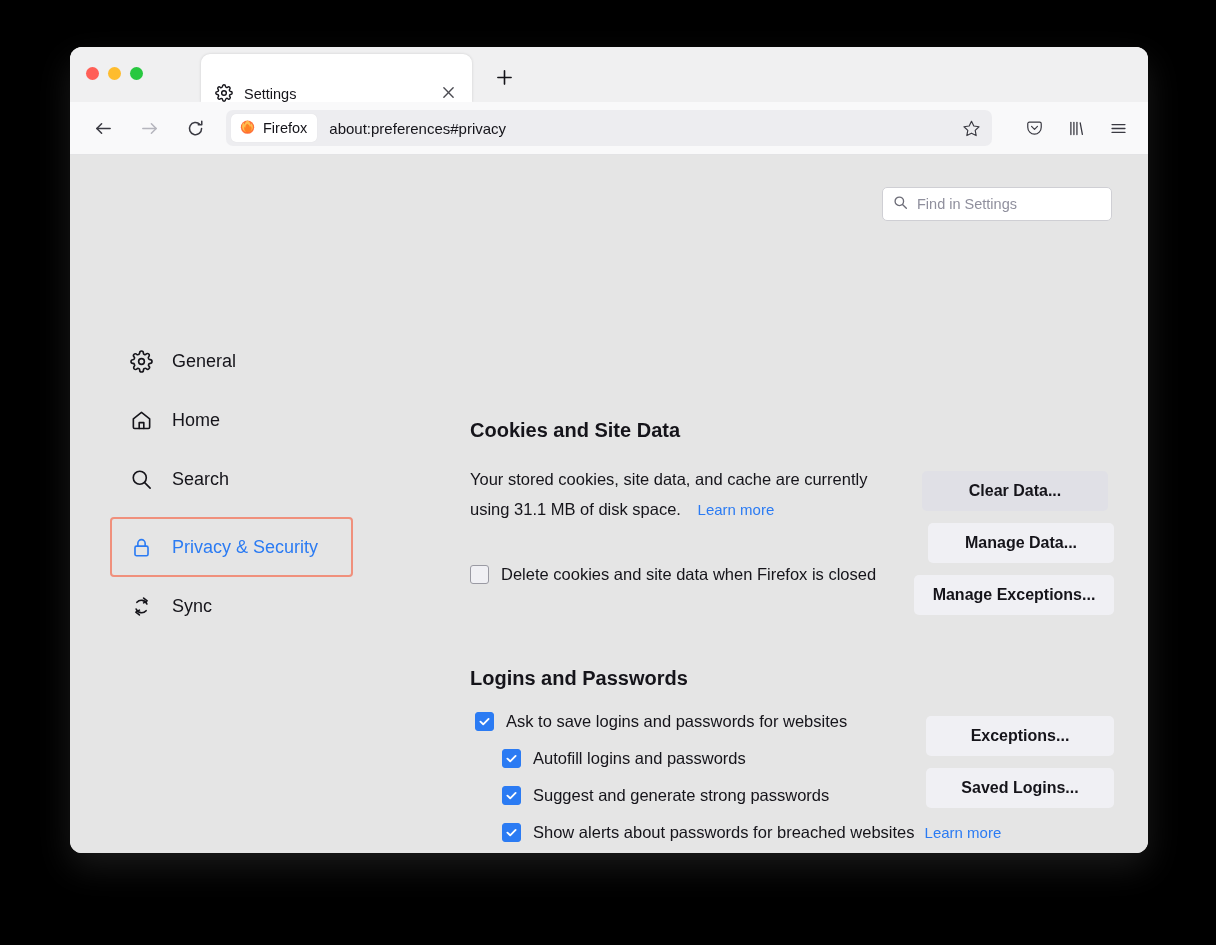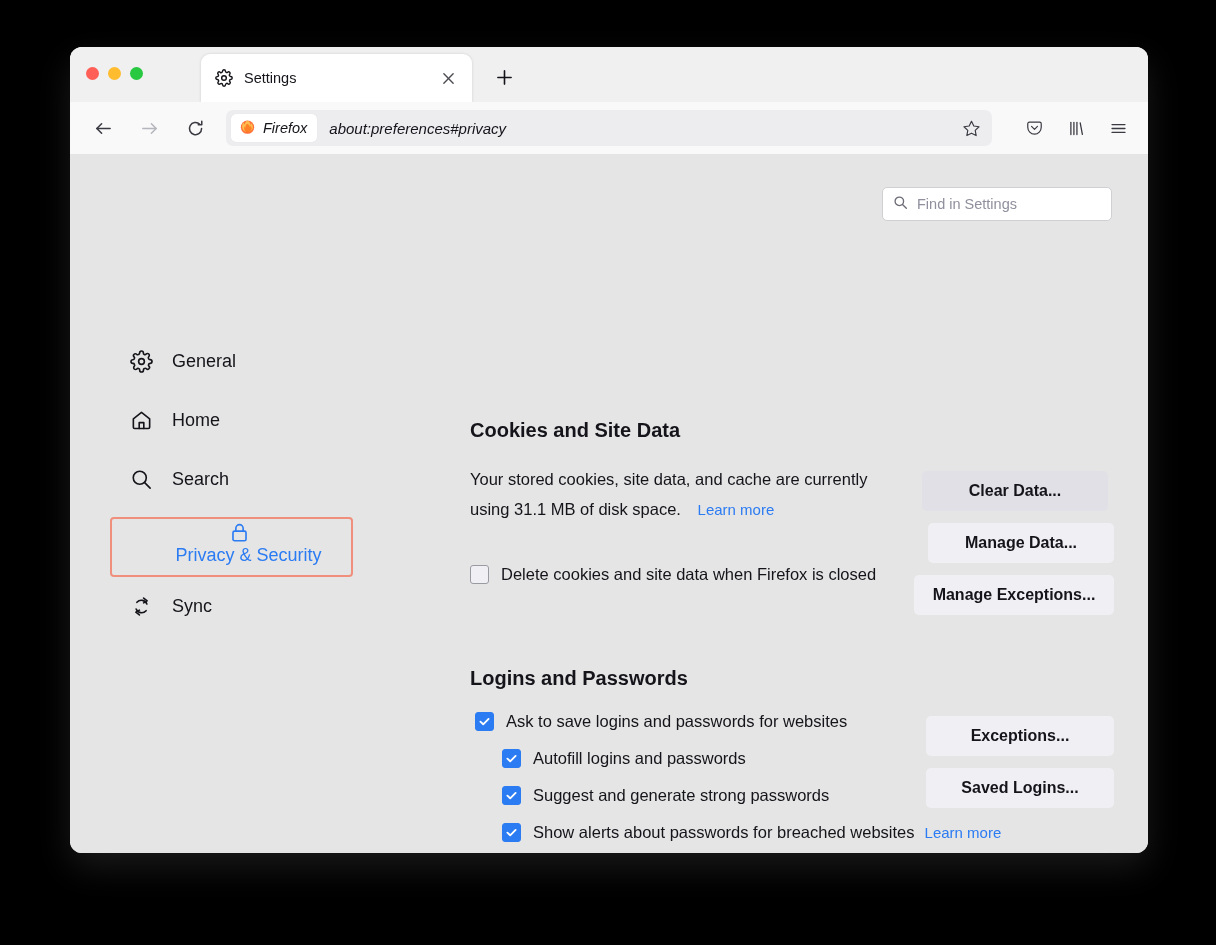--- a/index.html
+++ b/index.html
@@ -41,21 +41,21 @@
   #dot-min   { background: #febc2e; }
   #dot-max   { background: #28c840; }
 
   #tab-settings {
     position: absolute;
     left: 131px; top: 7px;
     width: 271px; height: 48px;
     background: #ffffff;
     border-radius: 9px 9px 0 0;
     box-shadow: 0 0 3px rgba(0,0,0,0.14);
-    display: flex; align-items: center;
+    display: flex; align-items: flex-end;
     padding: 0 14px;
   }
   #tab-settings .tab-favicon { flex: 0 0 auto; display: flex; align-items: center; }
   #tab-settings .tab-title {
     margin-left: 11px;
     font-size: 14.5px;
     color: #15141a;
     flex: 1 1 auto;
     white-space: nowrap; overflow: hidden;
   }
@@ -94,21 +94,20 @@
 
   #url-bar {
     flex: 1 1 auto;
     height: 36px;
     background: #ededf0;
     border-radius: 7px;
     display: flex; align-items: center;
     padding: 0 6px 0 5px;
     margin-right: 16px;
     min-width: 0;
-    font-style: italic;
   }
   #identity-chip {
     height: 28px;
     background: #ffffff;
     border-radius: 5px;
     display: flex; align-items: center;
     padding: 0 10px 0 8px;
     flex: 0 0 auto;
     box-shadow: 0 0 1px rgba(0,0,0,0.10);
   }
@@ -187,21 +186,20 @@
     margin-left: 18px;
     font-size: 18px;
     color: #15141a;
   }
   #sidebar-item-privacy-security {
     border: 2px solid #f0907c;
     height: 60px;
     margin-left: -2px;
     width: 243px;
     margin-bottom: 8px;
-    flex-direction: column;
   }
   #sidebar-item-privacy-security .si-label { color: #2b7bf3; }
 
   
   #settings-main {
     position: absolute;
     left: 334px; top: 200px;
     right: 34px;
     bottom: 0;
   }

